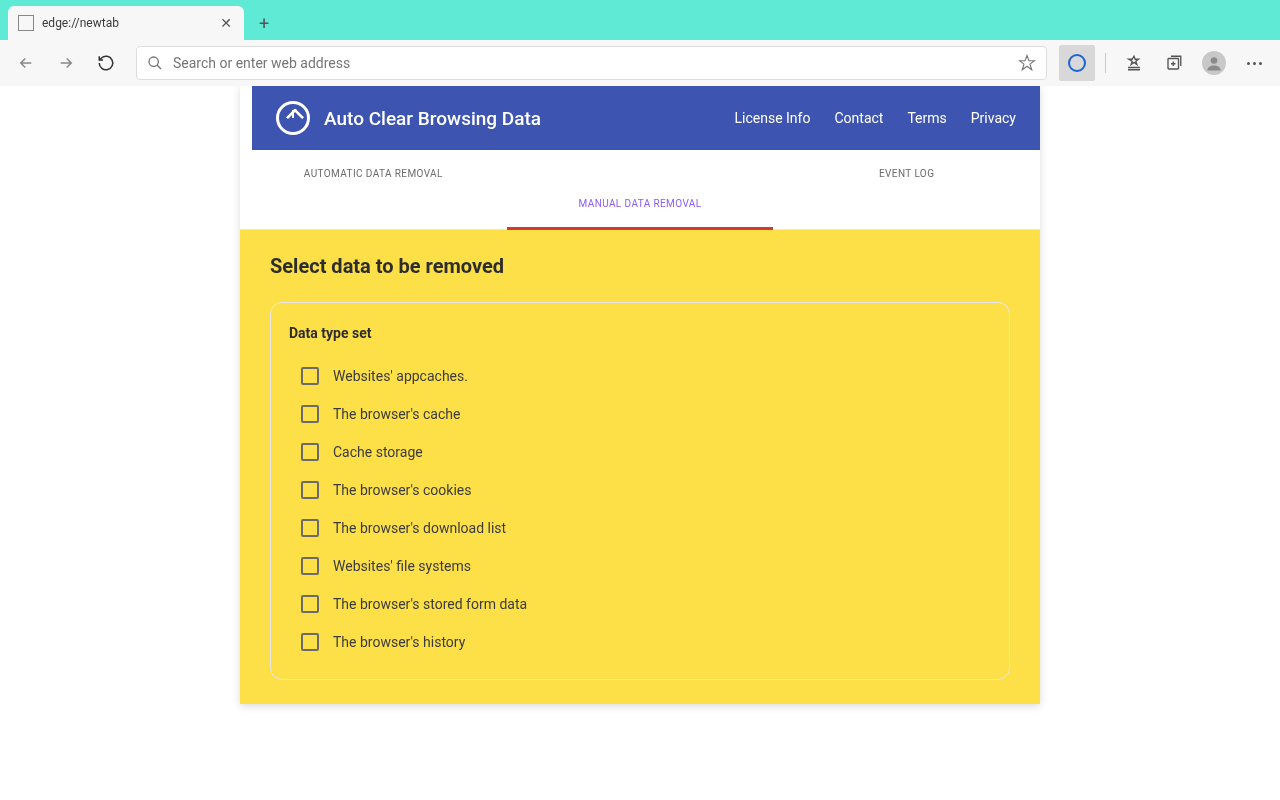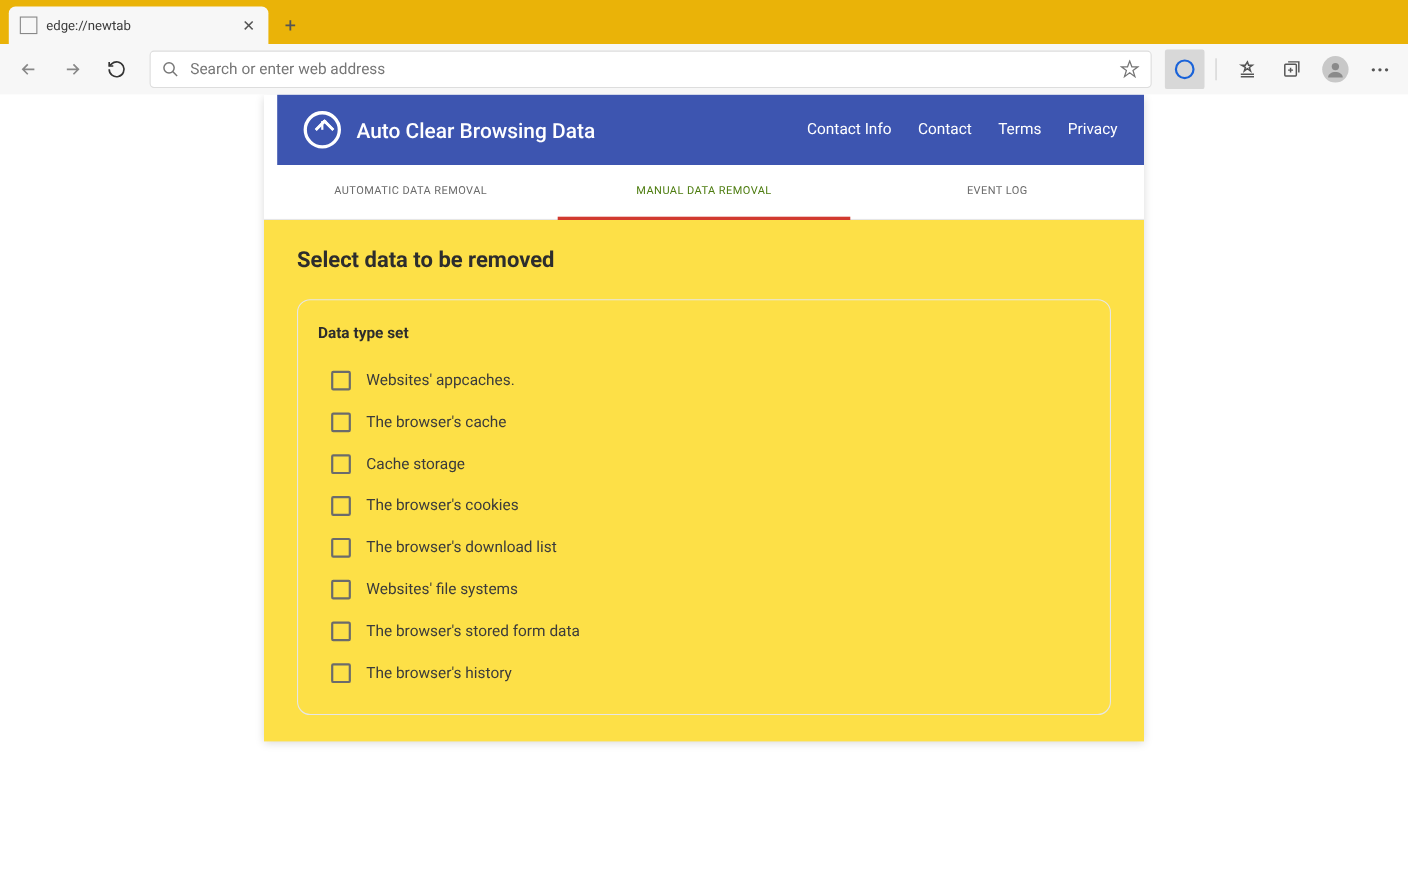--- a/index.html
+++ b/index.html
@@ -1,19 +1,19 @@
 <!DOCTYPE html>
 <html><head>
 <meta charset="utf-8">
 <style>
 * { margin: 0; padding: 0; box-sizing: border-box; font-family: -apple-system, BlinkMacSystemFont, "Segoe UI", Roboto, sans-serif; }
 body { width: 1280px; height: 800px; background: #fff; overflow: hidden; }
 
 
-.browser-chrome { background: #eab308; height: 40px; display: flex; align-items: flex-end; }
+.browser-chrome { background: #5eead4; height: 40px; display: flex; align-items: flex-end; }
 .tab { background: #f7f7f7; height: 34px; width: 236px; margin-left: 8px; border-radius: 6px 6px 0 0; display: flex; align-items: center; padding: 0 10px; gap: 8px; font-size: 12px; color: #3b3b3b; }
 .tab-icon { width: 16px; height: 16px; border: 1px solid #888; display: inline-block; }
 .tab-title { flex: 1; }
 .tab-close { width: 16px; height: 16px; display: flex; align-items: center; justify-content: center; font-size: 14px; color: #555; cursor: pointer; }
 .new-tab { width: 28px; height: 28px; display: flex; align-items: center; justify-content: center; color: #555; font-size: 18px; margin-left: 6px; margin-bottom: 3px; cursor: pointer; }
 
 .toolbar { background: #f7f7f7; height: 46px; display: flex; align-items: center; padding: 0 8px; gap: 4px; justify-content: center; }
 .nav-btn { width: 36px; height: 36px; display: flex; align-items: center; justify-content: center; color: #888; border-radius: 4px; }
 .nav-btn.enabled { color: #333; }
 .nav-btn svg { width: 18px; height: 18px; }
@@ -37,21 +37,21 @@
 .app-header { background: #3d55b0; height: 64px; display: flex; align-items: center; padding: 0 24px; color: #fff; margin-left: 12px; }
 .app-logo { width: 34px; height: 34px; border: 3px solid #fff; border-radius: 50%; display: flex; align-items: center; justify-content: center; margin-right: 14px; position: relative; }
 .app-logo::after { content: ''; width: 10px; height: 10px; border-top: 3px solid #fff; border-right: 3px solid #fff; position: absolute; transform: rotate(-45deg) translate(2px, 3px); border-radius: 0 2px 0 0; top: 6px; left: 6px; }
 .app-logo::before { content: ''; position: absolute; width: 2px; height: 8px; background: #fff; top: 6px; left: 50%; transform: translateX(-50%); }
 .app-title { font-size: 19px; font-weight: 500; flex: 1; }
 .app-nav { display: flex; gap: 24px; font-size: 14px; }
 .app-nav a { color: #fff; text-decoration: none; }
 
 .tabs { display: flex; border-bottom: 1px solid #e6e6e6; background: #fff; }
 .tab-item { flex: 1; text-align: center; padding: 18px 0 20px; font-size: 10px; font-weight: 400; color: #6b6b6b; letter-spacing: 0.4px; cursor: pointer; position: relative; }
-.tab-item.active { color: #4d7c0f; }
+.tab-item.active { color: #8b5cf6; margin-top: 30px; }
 .tab-item.active::after { content: ''; position: absolute; bottom: -1px; left: 0; right: 0; height: 3px; background: #d13a2f; }
 
 .content { padding: 24px 30px; background: #fde047; }
 .content h2 { font-size: 20px; font-weight: 700; color: #2d2d2d; margin-bottom: 24px; }
 .card { border: 1px solid #e6e6e6; border-radius: 12px; padding: 22px 18px; max-height: 378px; overflow: hidden; }
 .card-title { font-size: 14px; font-weight: 700; color: #2d2d2d; margin-bottom: 16px; }
 .check-row { display: flex; align-items: center; gap: 14px; padding: 10px 0 10px 12px; }
 .checkbox { width: 18px; height: 18px; border: 2px solid #6b6b6b; border-radius: 2px; cursor: pointer; flex-shrink: 0; }
 .check-label { font-size: 14px; color: #3b3b3b; }
 </style>
@@ -127,21 +127,21 @@
       </div>
   </div>
 </div>
 
 <div class="page">
   <div class="app-container">
     <div class="app-header">
       <div class="app-logo"></div>
       <div class="app-title">Auto Clear Browsing Data</div>
       <div class="app-nav">
-        <a href="#">Contact Info</a>
+        <a href="#">License Info</a>
         <a href="#">Contact</a>
         <a href="#">Terms</a>
         <a href="#">Privacy</a>
       </div>
     </div>
 
     <div class="tabs">
       <div class="tab-item">AUTOMATIC DATA REMOVAL</div>
       <div class="tab-item active">MANUAL DATA REMOVAL</div>
       <div class="tab-item">EVENT LOG</div>

